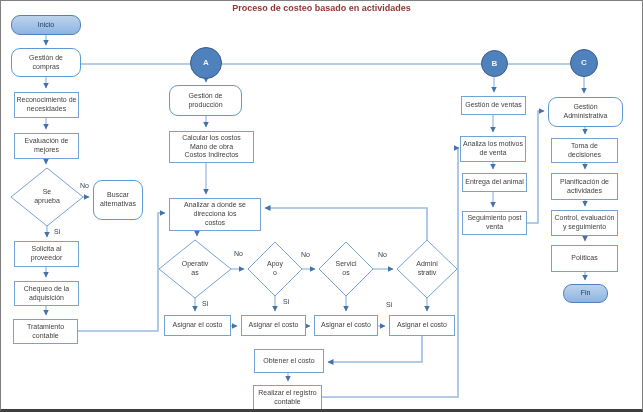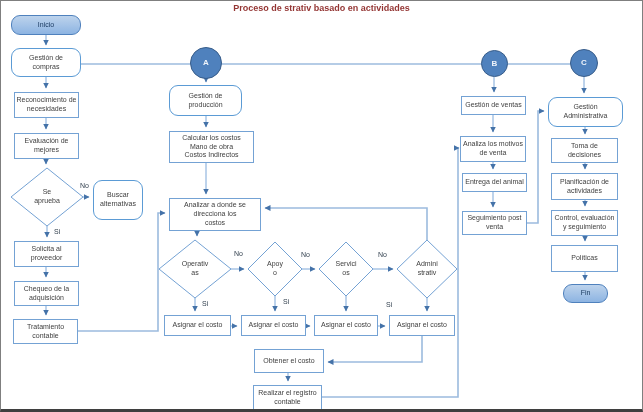--- a/index.html
+++ b/index.html
@@ -37,21 +37,21 @@
   .node,.dtext,.lbl,.title{z-index:1;}
   .ln{stroke:#7da7d8;stroke-width:1;fill:none;}
   .lnw{stroke:#9cbbde;stroke-width:1.6;fill:none;}
   .dia{fill:#ffffff;stroke:#74a2d4;stroke-width:1;}
 </style>
 </head>
 <body>
 
 <div class="canvas">
 
-  <div class="title">Proceso de strativ basado en actividades</div>
+  <div class="title">Proceso de costeo basado en actividades</div>
 
   <svg class="wires" width="643" height="412">
     <defs>
       <marker id="arr" markerWidth="7" markerHeight="7" refX="5.5" refY="3" orient="auto" markerUnits="userSpaceOnUse">
         <path d="M0,0 L6,3 L0,6 Z" fill="#4472a8"></path>
       </marker>
     </defs>
 
     <path class="lnw" d="M80,63 H583"></path>
 

